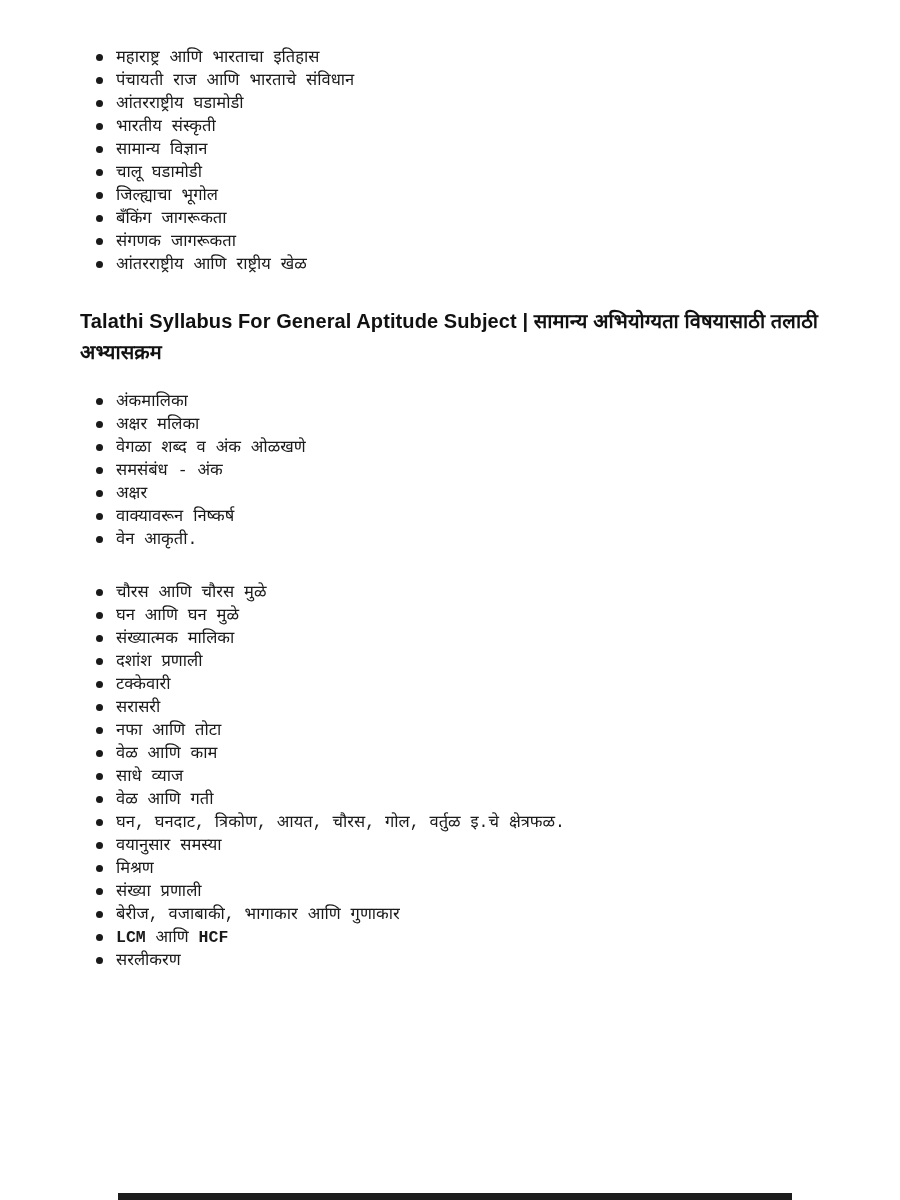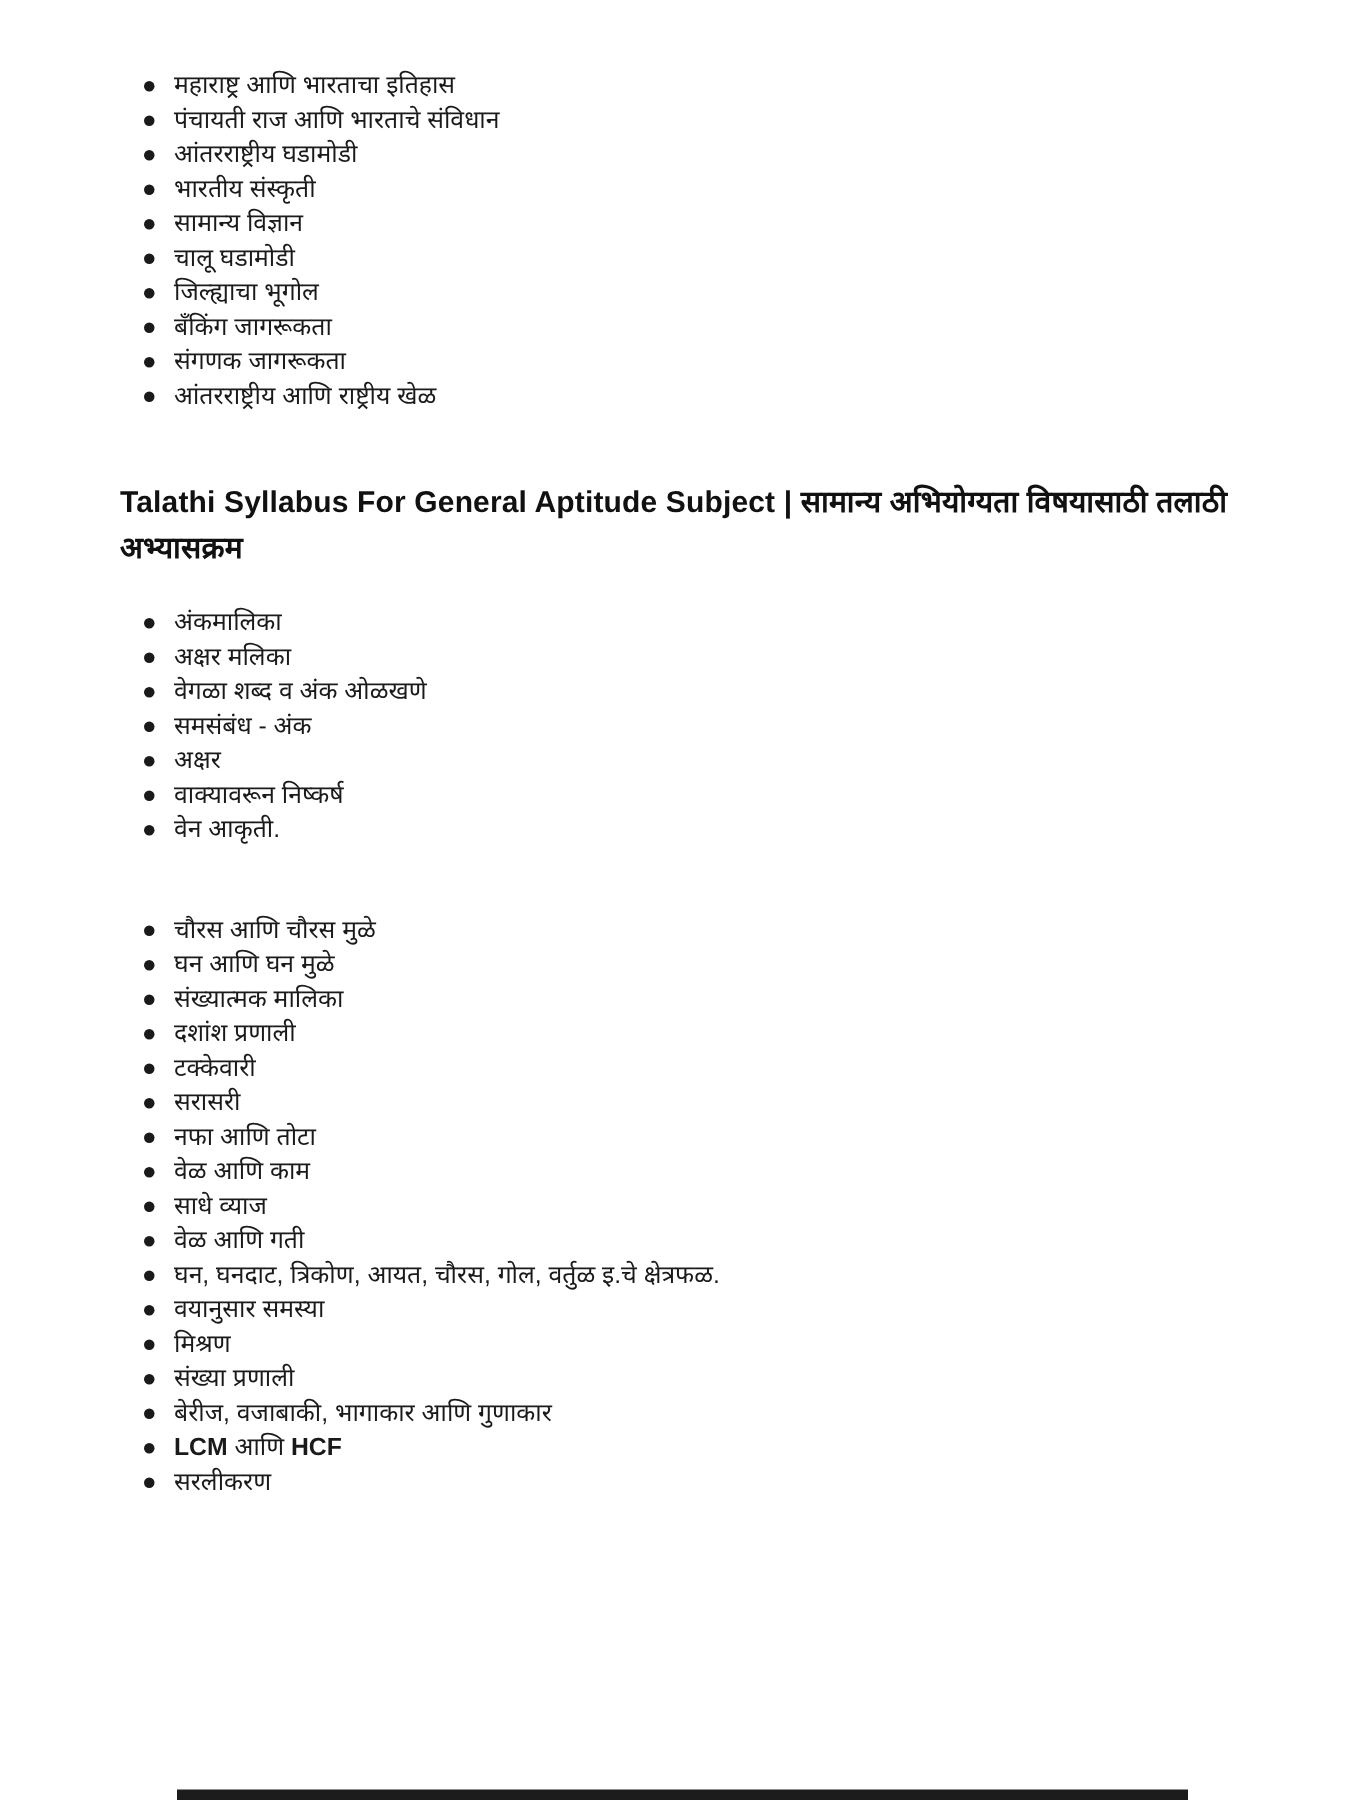--- a/index.html
+++ b/index.html
@@ -15,33 +15,34 @@
     font-family: "Liberation Sans", "DejaVu Sans", sans-serif;
     color: #1a1a1a;
   }
   .content {
     position: absolute;
     top: 46px;
     left: 80px;
     right: 72px;
   }
   .section { margin: 0; }
-  .section + .section { margin-top: 44px; }
+  .section + .section { margin-top: 30px; }
   .section-heading {
     margin: 0 0 22px 0;
     font-size: 20px;
     line-height: 31px;
     font-weight: 700;
     color: #111111;
     letter-spacing: 0.1px;
   }
   ul.syllabus-list {
     margin: 0;
     padding: 0 0 0 16px;
     list-style: none;
+    font-family: Liberation Mono, monospace;
   }
   ul.syllabus-list li {
     display: flex;
     align-items: flex-start;
     font-size: 16.5px;
     line-height: 23px;
     color: #1a1a1a;
   }
   .bullet {
     flex: 0 0 auto;

